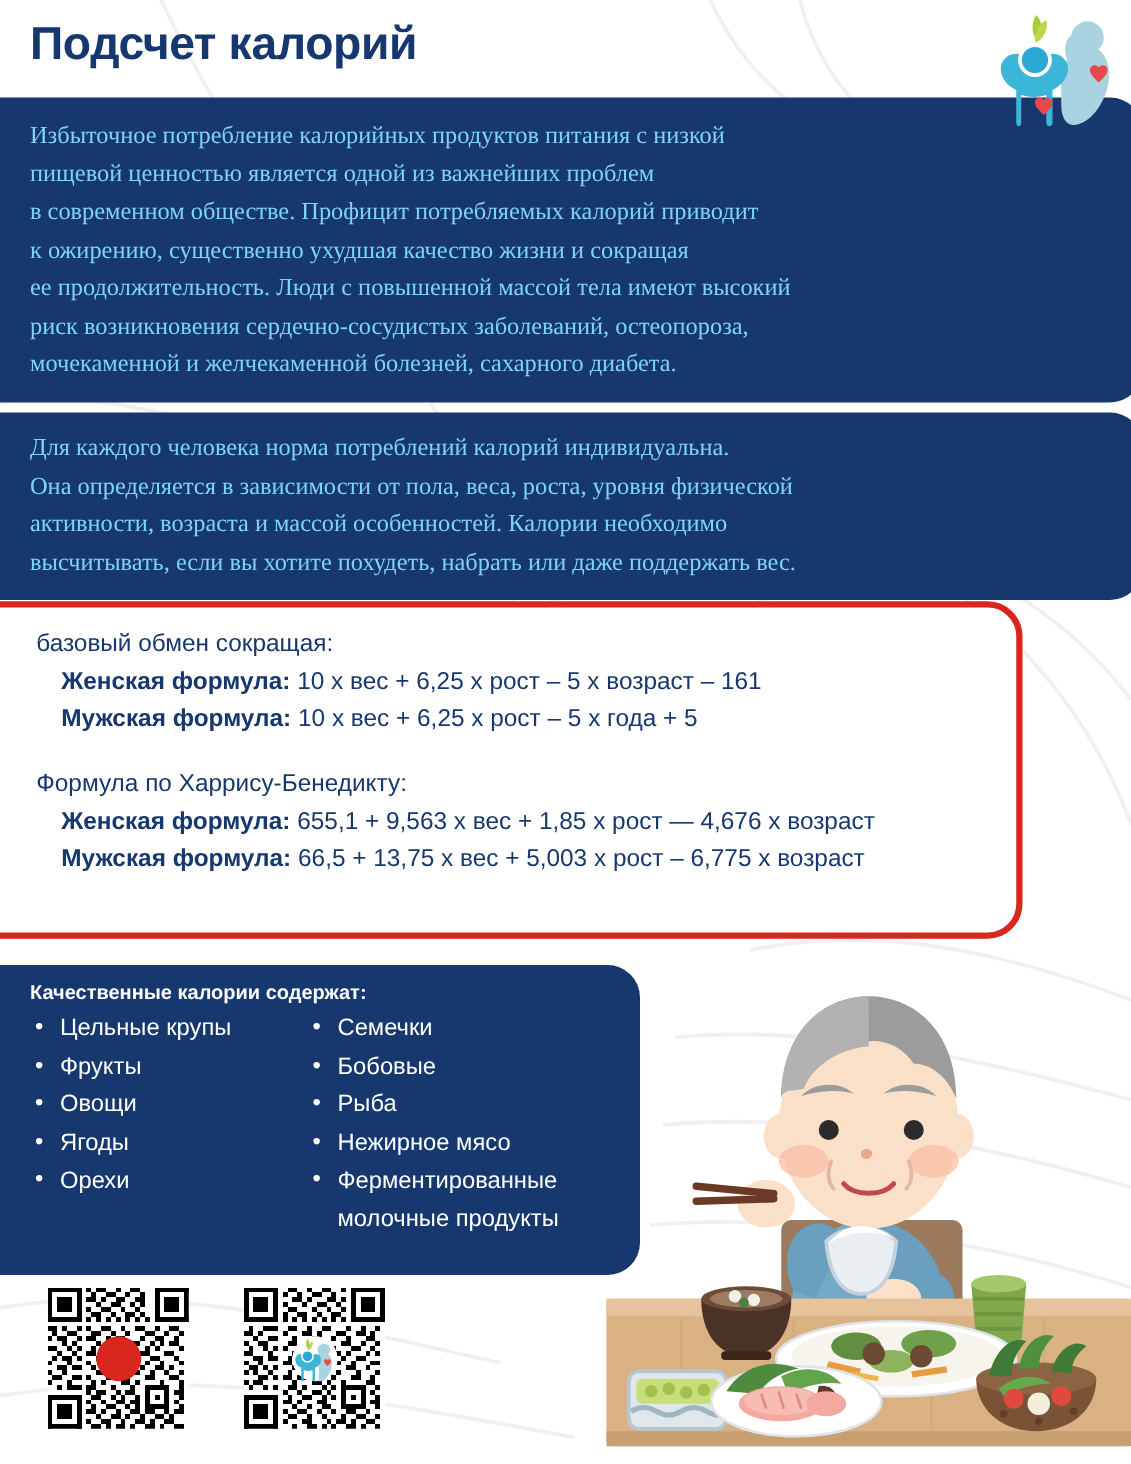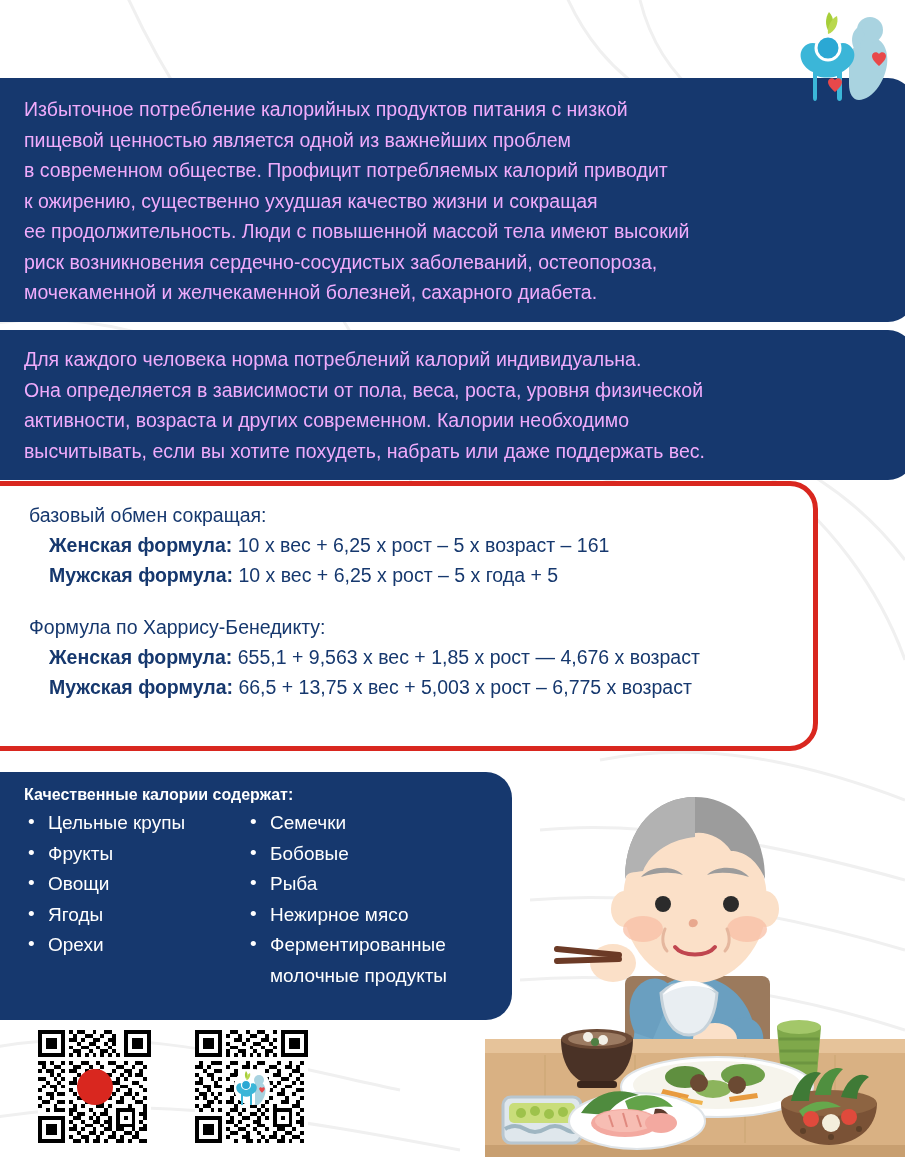--- a/index.html
+++ b/index.html
@@ -53,21 +53,22 @@
   .panel-navy {
     position: absolute;
     background: #16386e;
     color: #ffffff;
     z-index: 2;
   }
   .panel-text {
     font-size: 19.5px;
     line-height: 30.5px;
     white-space: pre-line;
-    color: #f0abfc;
+    color: #7dd3fc;
+    font-family: Liberation Serif, serif;
   }
 
   #panel-intro {
     left: -20px;
     top: 78px;
     width: 870px;
     padding: 16px 20px 14px 44px;
     border-radius: 0 26px 26px 0;
   }
   #panel-norm {
@@ -205,20 +206,21 @@
     <path d="M600 760 C 700 740, 800 760, 905 800"></path>
     <path d="M540 830 C 640 820, 760 840, 905 880"></path>
     <path d="M530 900 C 640 890, 770 910, 905 950"></path>
     <path d="M520 980 C 640 970, 780 990, 905 1030"></path>
     <path d="M-20 1050 C 120 1020, 260 1060, 400 1090"></path>
     <path d="M-20 1120 C 140 1090, 300 1120, 460 1150"></path>
   </g>
 </svg>
 
 <div class="header">
+  <div class="page-title">Подсчет калорий</div>
 
   <svg class="brand-logo" viewBox="0 0 104 98" xmlns="http://www.w3.org/2000/svg">
 
     <path d="M66 34 c0 0 16 -4 22 6 c8 12 4 30 -4 42 c-6 9 -14 14 -20 14 c-6 0 -10 -6 -10 -16 l0 -30 z" fill="#a9d3e0"></path>
     <circle cx="75" cy="26" r="13" fill="#a9d3e0"></circle>
     <path d="M60 46 c-6 -10 -2 -22 6 -24 l4 10 c-4 2 -6 8 -4 14 z" fill="#a9d3e0"></path>
 
     <path d="M34 48 c-8 -10 -20 -12 -26 -4 c-6 8 0 20 10 24 l0 26 c0 4 4 4 4 0 l0 -22 c6 2 14 2 20 0
              l0 22 c0 4 5 4 5 0 l0 -26 c10 -5 16 -16 10 -24 c-6 -8 -16 -6 -23 4 z" fill="#3bb6d8"></path>
     <circle cx="33" cy="44" r="12" fill="#2ba8d4" stroke="#ffffff" stroke-width="3"></circle>
@@ -237,21 +239,21 @@
 в современном обществе. Профицит потребляемых калорий приводит
 к ожирению, существенно ухудшая качество жизни и сокращая
 ее продолжительность. Люди с повышенной массой тела имеют высокий
 риск возникновения сердечно-сосудистых заболеваний, остеопороза,
 мочекаменной и желчекаменной болезней, сахарного диабета.</div>
 </div>
 
 <div class="panel-navy" id="panel-norm">
   <div class="panel-text">Для каждого человека норма потреблений калорий индивидуальна.
 Она определяется в зависимости от пола, веса, роста, уровня физической
-активности, возраста и других современном. Калории необходимо
+активности, возраста и массой особенностей. Калории необходимо
 высчитывать, если вы хотите похудеть, набрать или даже поддержать вес.</div>
 </div>
 
 <div id="panel-formulas">
   <div class="formula-line">базовый обмен сокращая:</div>
 
   <div class="formula-line">
     <b>Женская формула:</b><span> 10 х вес + 6,25 х рост – 5 х возраст – 161</span>
   </div>
   <div class="formula-line">

